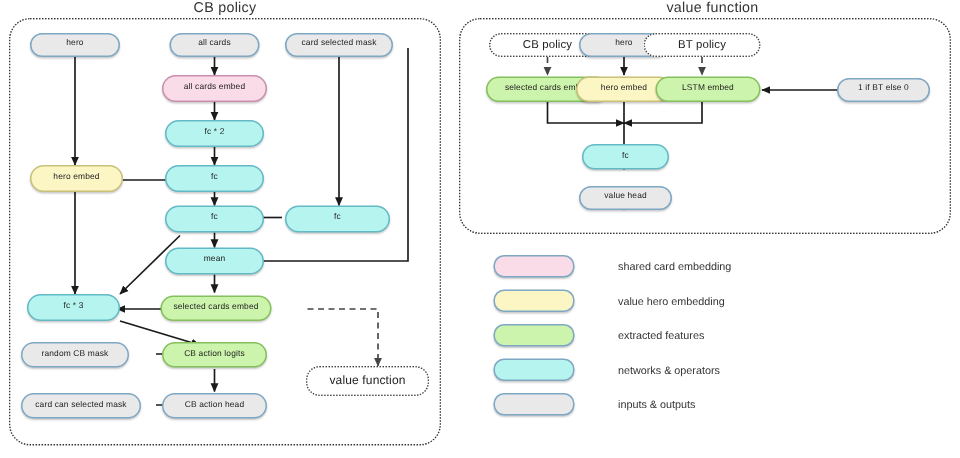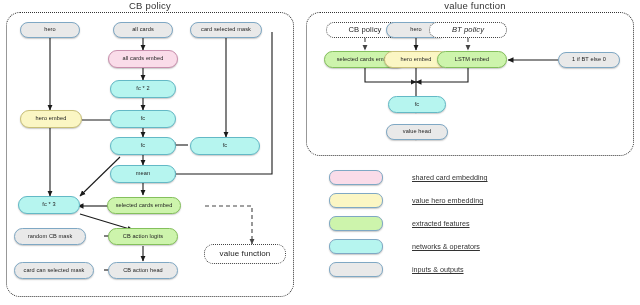--- a/index.html
+++ b/index.html
@@ -19,21 +19,21 @@
         padding:0 2px;white-space:nowrap;overflow:hidden;}
   .t-io     {background:#e9e9e9;}
   .t-card   {background:#fadce9;border-color:#c98fad;}
   .t-hero   {background:#fbf6c4;border-color:#c9c079;}
   .t-feat   {background:#cdf4ac;border-color:#84c05c;}
   .t-net    {background:#b6f5ef;border-color:#63b9c6;}
   .t-dashed {background:#ffffff;border:1.2px dotted #444;box-shadow:none;}
 
   .legend-sw{position:absolute;width:52px;height:13px;border-radius:7px;
              border:1px solid #7fa8c4;box-shadow:0 1px 1.4px rgba(0,0,0,.22);}
-  .legend-lb{position:absolute;font-size:7.2px;color:#333;white-space:nowrap;text-decoration:underline;}
+  .legend-lb{position:absolute;font-size:7.2px;color:#333;white-space:nowrap;}
 </style>
 </head>
 <body>
 
 <div id="root">
 
   <svg id="wires" viewBox="0 0 640 305">
     <defs>
       <marker id="ah" markerWidth="6" markerHeight="6" refX="5" refY="3" orient="auto">
         <path d="M0,0.6 L5.4,3 L0,5.4 z" fill="#1a1a1a"></path>
@@ -100,21 +100,21 @@
   <div class="node t-io" style="left:14px;top:262px;width:80px;height:17px;">card can selected mask</div>
   <div class="node t-io" style="left:108px;top:262px;width:70px;height:17px;">CB action head</div>
 
   <div class="node t-dashed" style="left:204px;top:244px;width:82px;height:20px;font-size:8px;">value function</div>
 
   <div class="panel" style="left:306px;top:12px;width:328px;height:144px;"></div>
   <div class="panel-title" style="left:430px;top:0px;width:90px;">value function</div>
 
   <div class="node t-dashed" style="left:326px;top:22px;width:78px;height:16px;font-size:7.6px;">CB policy</div>
   <div class="node t-io" style="left:386px;top:22px;width:60px;height:16px;">hero</div>
-  <div class="node t-dashed" style="left:429px;top:22px;width:78px;height:16px;font-size:7.6px;font-style:italic;">BT policy</div>
+  <div class="node t-dashed" style="left:429px;top:22px;width:78px;height:16px;font-size:7.6px;">BT policy</div>
 
   <div class="node t-feat" style="left:324px;top:51px;width:82px;height:17px;">selected cards embed</div>
   <div class="node t-hero" style="left:384px;top:51px;width:64px;height:17px;">hero embed</div>
   <div class="node t-feat" style="left:437px;top:51px;width:70px;height:17px;">LSTM embed</div>
   <div class="node t-io" style="left:558px;top:52px;width:62px;height:16px;">1 if BT else 0</div>
 
   <div class="node t-net" style="left:388px;top:96px;width:58px;height:17px;">fc</div>
   <div class="node t-io" style="left:386px;top:124px;width:62px;height:16px;">value head</div>
 
   <div id="legend">

